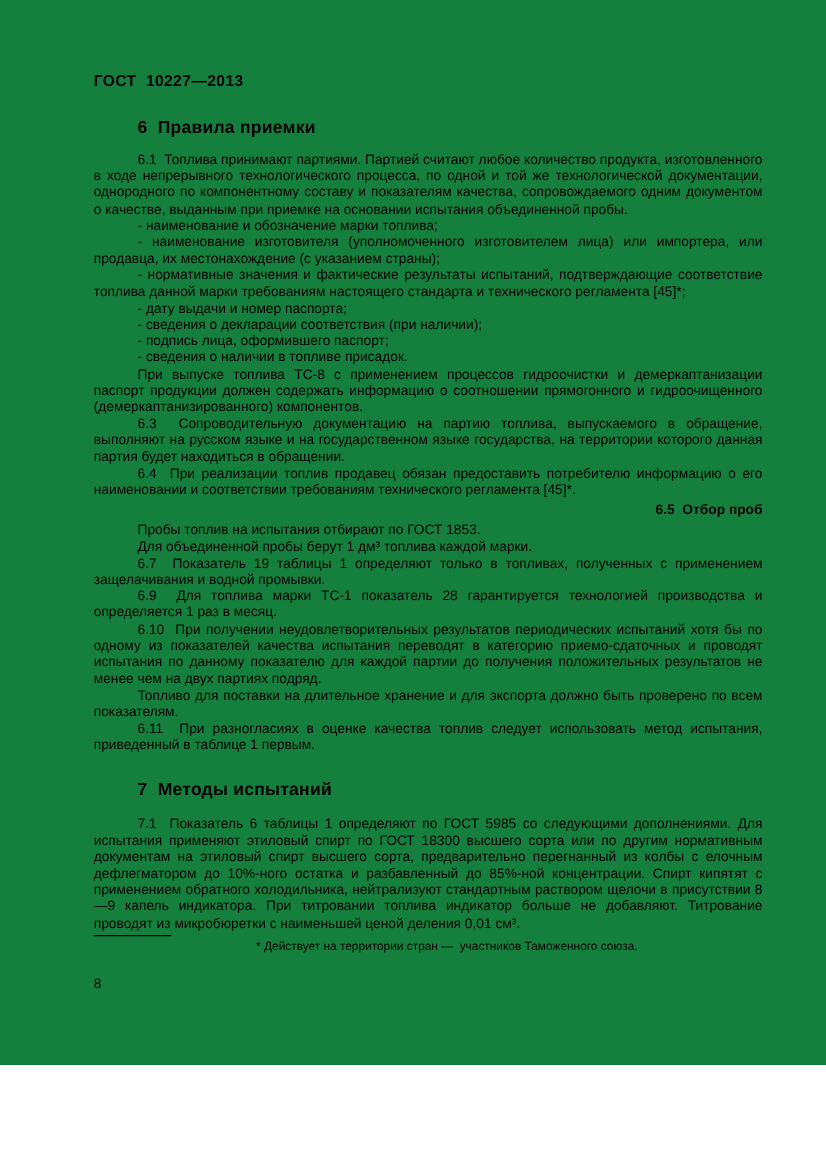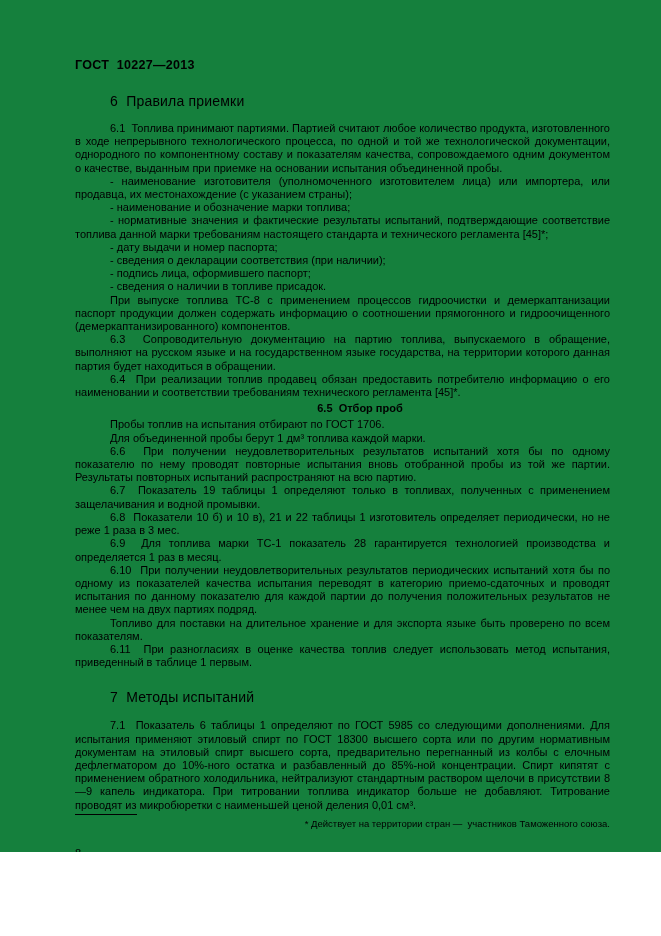--- a/index.html
+++ b/index.html
@@ -19,87 +19,85 @@
     overflow: hidden;
   }
   .doc-header {
     font-size: 12.5px;
     font-weight: bold;
     letter-spacing: 0.3px;
     margin: 0 0 0 0;
   }
   h2.sect-heading {
     font-size: 14px;
-    font-weight: normal;
+    font-weight: bold;
     margin: 21px 0 13px 35px;
     letter-spacing: 0.2px;
   }
   h2.sect-heading.second {
     margin-top: 20px;
     margin-bottom: 14px;
   }
   .para {
     font-size: 11px;
     line-height: 13.2px;
     text-align: justify;
     text-indent: 35px;
     margin: 0;
   }
   .para.sub {
     font-weight: bold;
-    text-align: center;
+    text-align: right;
     margin: 3px 0 3px 0;
   }
   .fn-rule {
     width: 62px;
     border: 0;
     border-top: 1px solid #000000;
     margin: 2px 0 0 0;
   }
   .footnote {
     font-size: 9.5px;
     line-height: 12px;
     margin: 3px 0 0 0;
     text-indent: 30px;
-    text-align: right;
+    text-align: center;
   }
   .page-number {
     font-size: 11px;
     margin-top: 17px;
   }
 </style>
 </head>
 <body>
 
 <div class="page">
 
   <div class="doc-header">ГОСТ&nbsp; 10227—2013</div>
 
   <h2 class="sect-heading">6&nbsp; Правила приемки</h2>
 
   <p class="para">6.1&nbsp; Топлива принимают партиями. Партией считают любое количество продукта, изготовленного в ходе непрерывного технологического процесса, по одной и той же технологической документации, однородного по компонентному составу и показателям качества, сопровождаемого одним документом о качестве, выданным при приемке на основании испытания объединенной пробы.</p>
+  <p class="para">-&nbsp;наименование и обозначение марки топлива;</p>
   <p class="para">-&nbsp;наименование изготовителя (уполномоченного изготовителем лица) или импортера, или продавца, их местонахождение (с указанием страны);</p>
-  <p class="para">-&nbsp;наименование и обозначение марки топлива;</p>
   <p class="para">-&nbsp;нормативные значения и фактические результаты испытаний, подтверждающие соответствие топлива данной марки требованиям настоящего стандарта и технического регламента [45]*;</p>
   <p class="para">-&nbsp;дату выдачи и номер паспорта;</p>
   <p class="para">-&nbsp;сведения о декларации соответствия (при наличии);</p>
   <p class="para">-&nbsp;подпись лица, оформившего паспорт;</p>
   <p class="para">-&nbsp;сведения о наличии в топливе присадок.</p>
   <p class="para">При выпуске топлива ТС-8 с применением процессов гидроочистки и демеркаптанизации паспорт продукции должен содержать информацию о соотношении прямогонного и гидроочищенного (демеркаптанизированного) компонентов.</p>
   <p class="para">6.3&nbsp; Сопроводительную документацию на партию топлива, выпускаемого в обращение, выполняют на русском языке и на государственном языке государства, на территории которого данная партия будет находиться в обращении.</p>
   <p class="para">6.4&nbsp; При реализации топлив продавец обязан предоставить потребителю информацию о его наименовании и соответствии требованиям технического регламента [45]*.</p>
   <p class="para sub">6.5&nbsp; Отбор проб</p>
-  <p class="para">Пробы топлив на испытания отбирают по ГОСТ 1706.</p>
+  <p class="para">Пробы топлив на испытания отбирают по ГОСТ 1853.</p>
   <p class="para">Для объединенной пробы берут 1 дм³ топлива каждой марки.</p>
-  <p class="para">6.6&nbsp; При получении неудовлетворительных результатов испытаний хотя бы по одному показателю по нему проводят повторные испытания вновь отобранной пробы из той же партии. Результаты повторных испытаний распространяют на всю партию.</p>
   <p class="para">6.7&nbsp; Показатель 19 таблицы 1 определяют только в топливах, полученных с применением защелачивания и водной промывки.</p>
-  <p class="para">6.8&nbsp; Показатели 10 б) и 10 в), 21 и 22 таблицы 1 изготовитель определяет периодически, но не реже 1 раза в 3 мес.</p>
   <p class="para">6.9&nbsp; Для топлива марки ТС-1 показатель 28 гарантируется технологией производства и определяется 1 раз в месяц.</p>
   <p class="para">6.10&nbsp; При получении неудовлетворительных результатов периодических испытаний хотя бы по одному из показателей качества испытания переводят в категорию приемо-сдаточных и проводят испытания по данному показателю для каждой партии до получения положительных результатов не менее чем на двух партиях подряд.</p>
-  <p class="para">Топливо для поставки на длительное хранение и для экспорта языке быть проверено по всем показателям.</p>
+  <p class="para">Топливо для поставки на длительное хранение и для экспорта должно быть проверено по всем показателям.</p>
   <p class="para">6.11&nbsp; При разногласиях в оценке качества топлив следует использовать метод испытания, приведенный в таблице 1 первым.</p>
 
   <h2 class="sect-heading second">7&nbsp; Методы испытаний</h2>
 
   <p class="para">7.1&nbsp; Показатель 6 таблицы 1 определяют по ГОСТ 5985 со следующими дополнениями. Для испытания применяют этиловый спирт по ГОСТ 18300 высшего сорта или по другим нормативным документам на этиловый спирт высшего сорта, предварительно перегнанный из колбы с елочным дефлегматором до 10%-ного остатка и разбавленный до 85%-ной концентрации. Спирт кипятят с применением обратного холодильника, нейтрализуют стандартным раствором щелочи в присутствии 8—9 капель индикатора. При титровании топлива индикатор больше не добавляют. Титрование проводят из микробюретки с наименьшей ценой деления 0,01 см³.</p>
 
   <hr class="fn-rule">
   <p class="footnote">* Действует на территории стран —&nbsp; участников Таможенного союза.</p>
 
   <div class="page-number">8</div>

